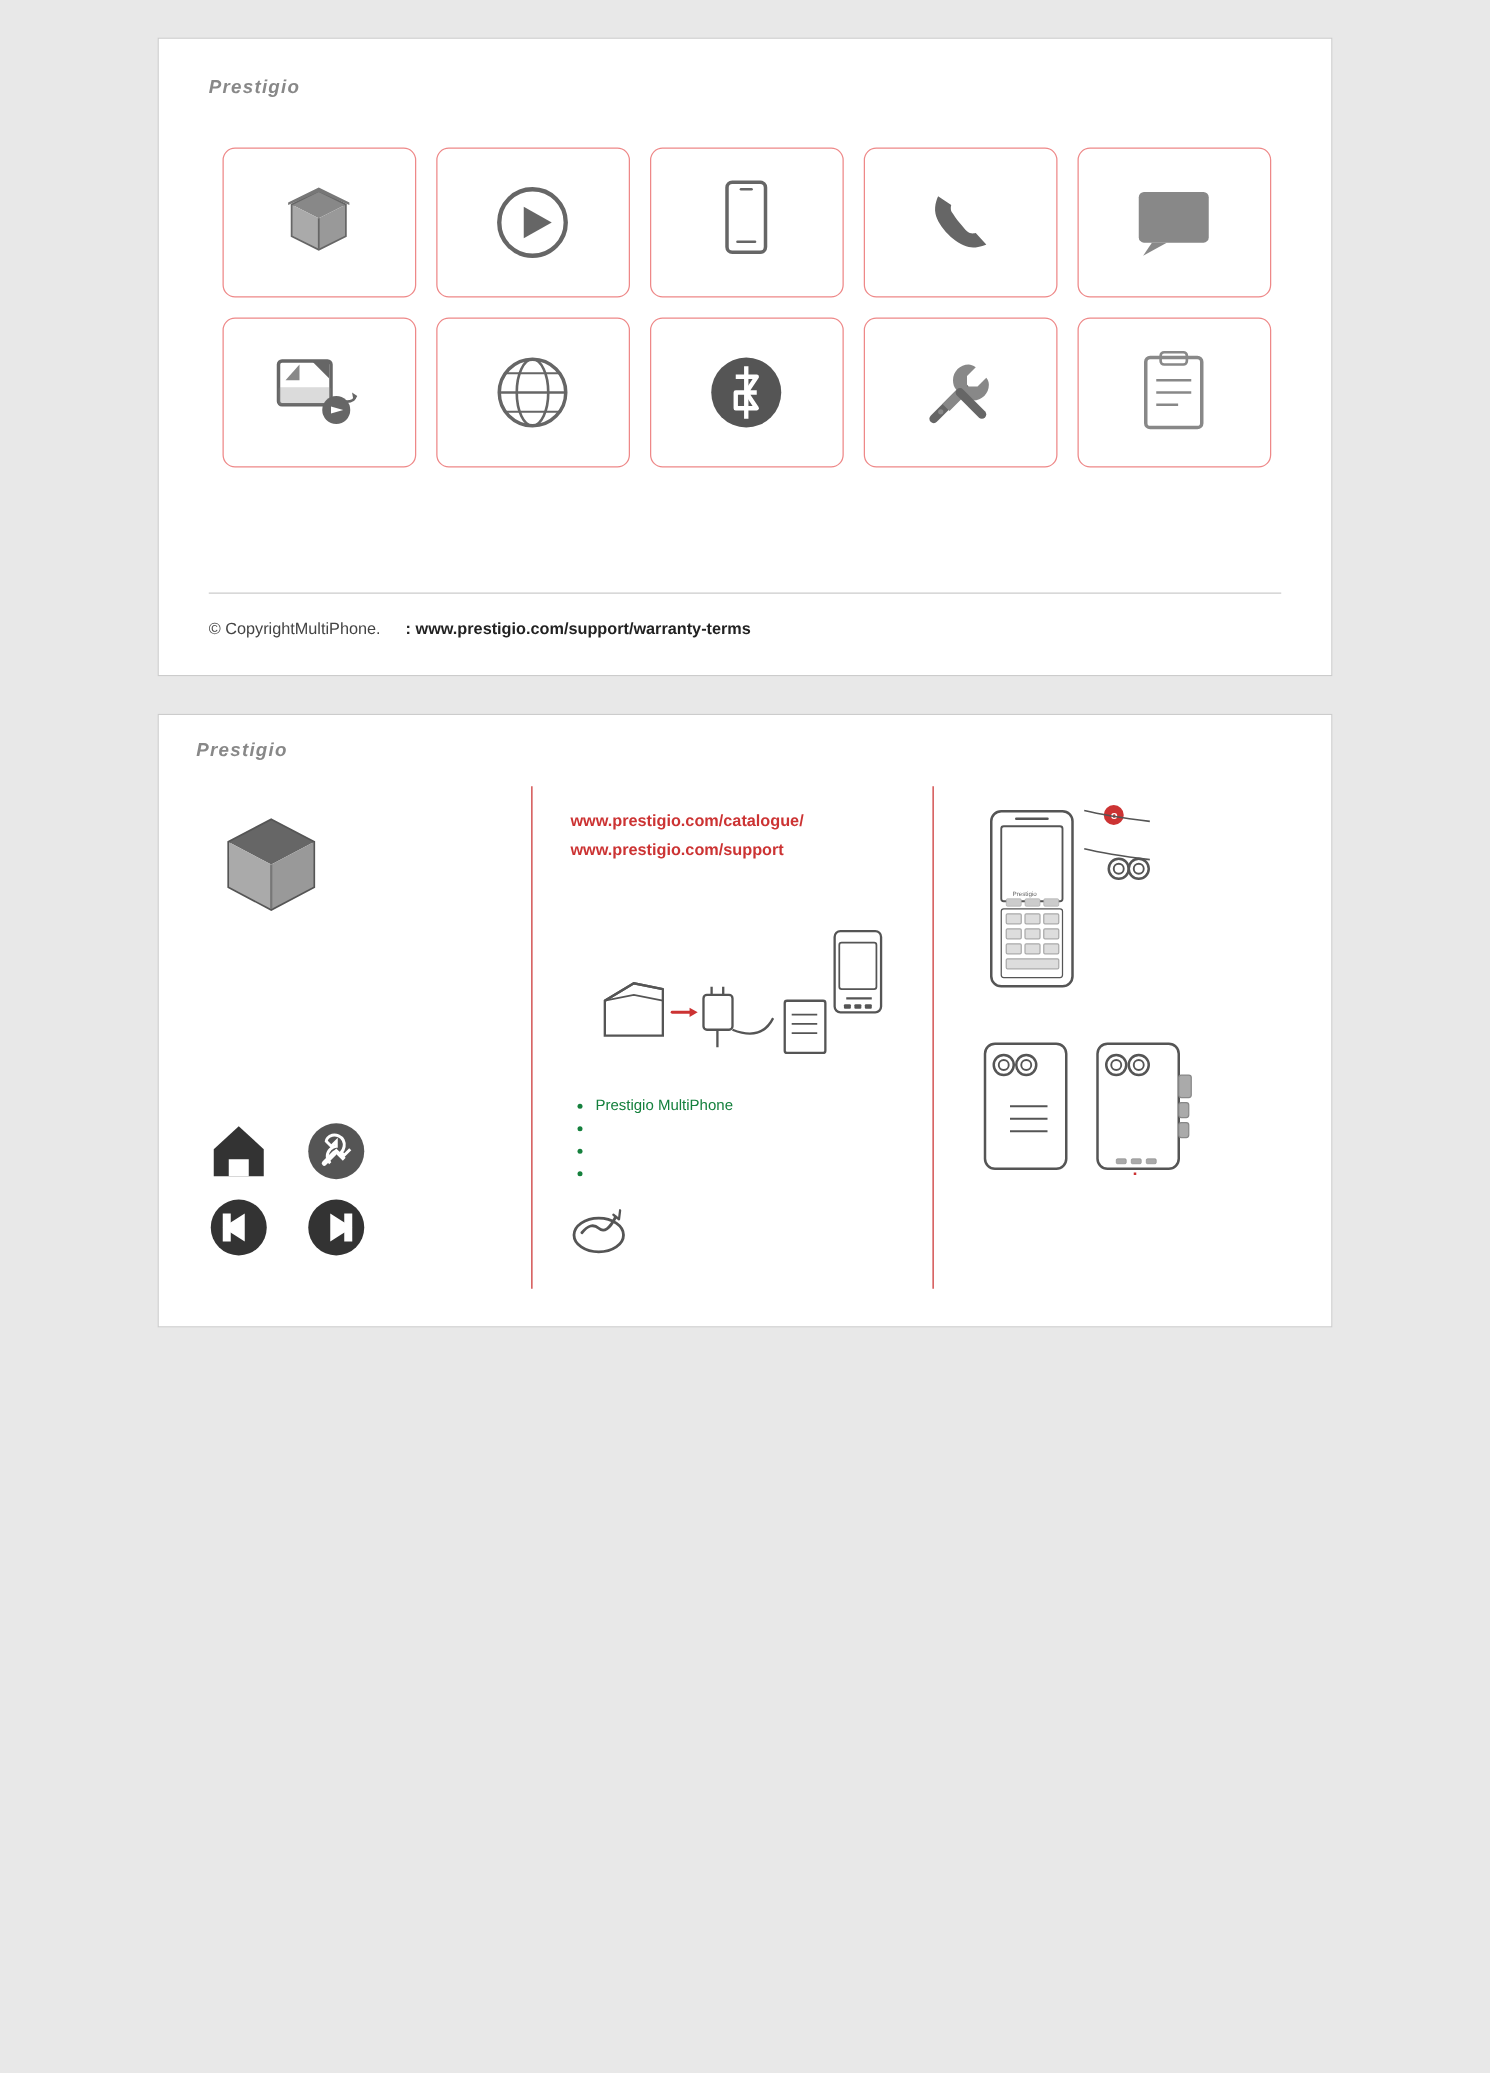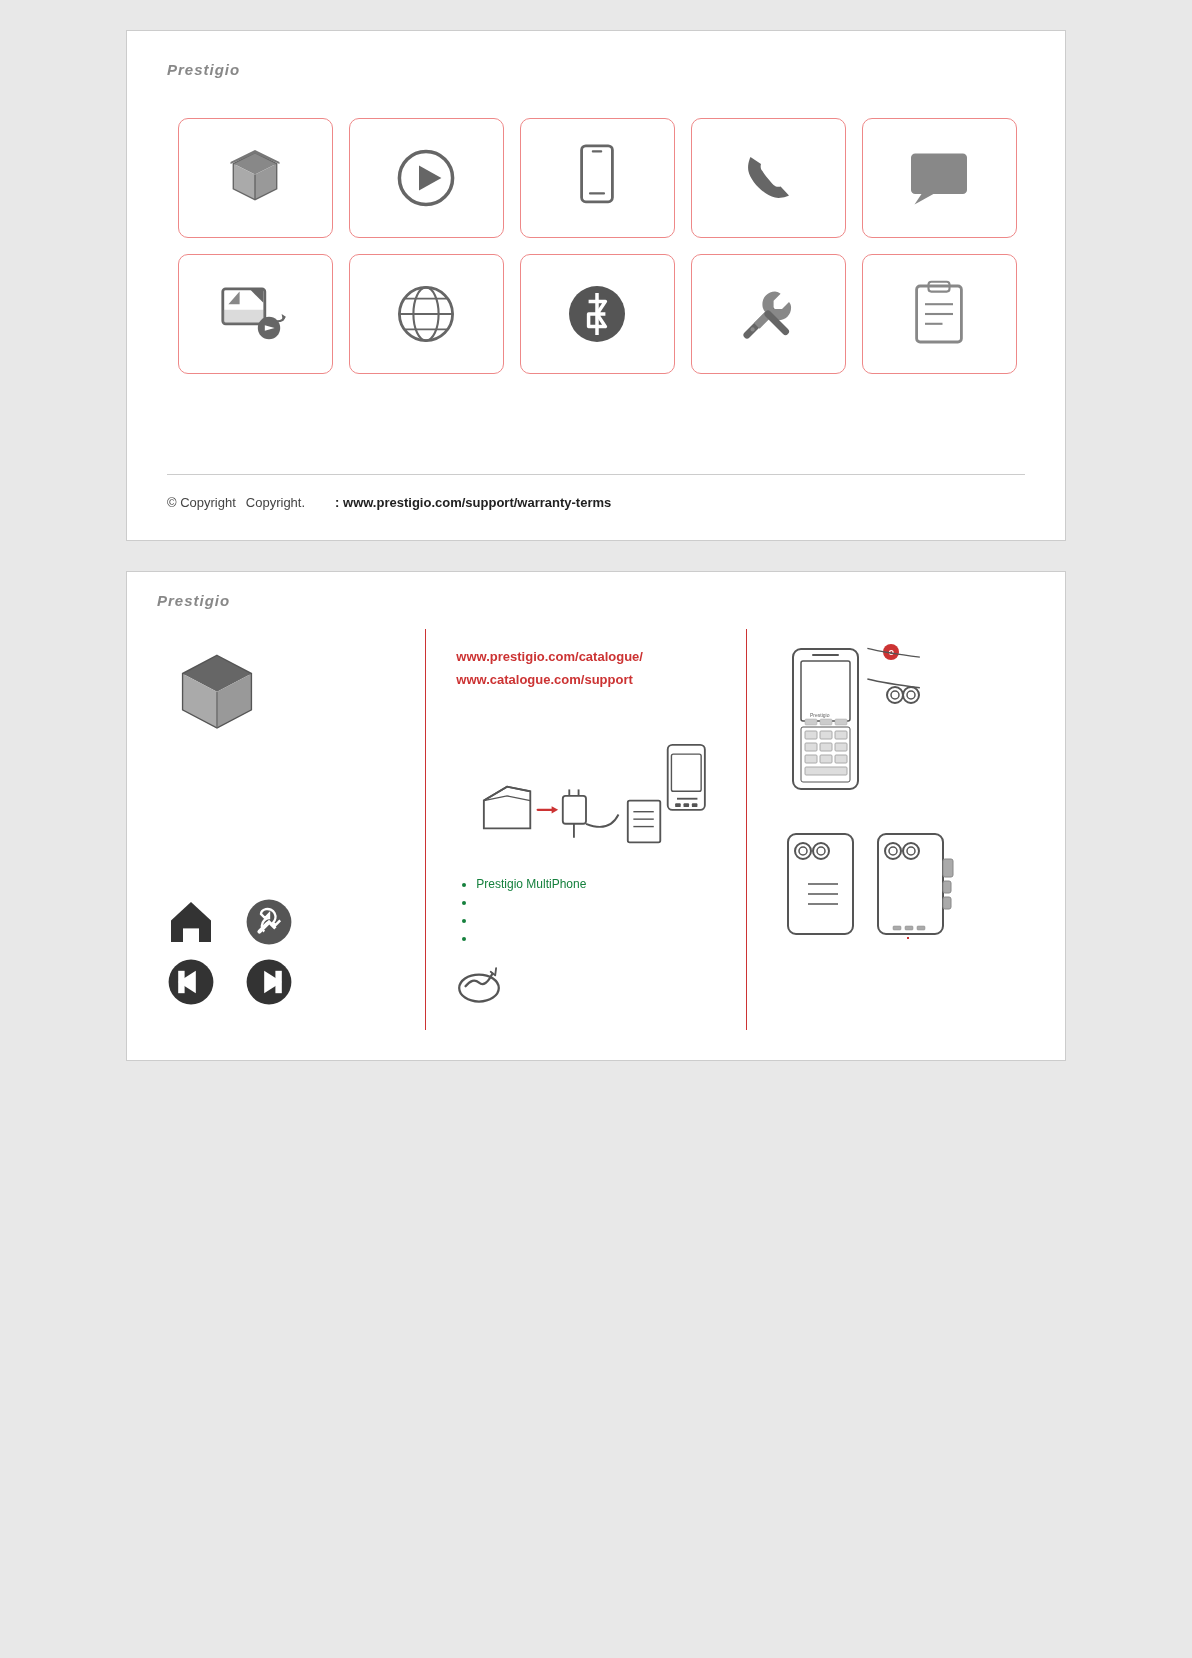--- a/index.html
+++ b/index.html
@@ -48,21 +48,20 @@
       height: 70px;
       fill: #666;
     }
 
     .page-footer {
       margin-top: 100px;
       padding-top: 20px;
       border-top: 1px solid #ccc;
       display: flex;
       align-items: center;
-      gap: 10px;
       font-size: 13px;
       color: #444;
     }
 
     .footer-link {
       color: #222;
       font-weight: bold;
       font-size: 13px;
       margin-left: 20px;
     }
@@ -279,21 +278,21 @@
           <line x1="20" y1="36" x2="60" y2="36" stroke="#888" stroke-width="3"></line>
           <line x1="20" y1="50" x2="60" y2="50" stroke="#888" stroke-width="3"></line>
           <line x1="20" y1="64" x2="45" y2="64" stroke="#888" stroke-width="3"></line>
         </svg>
       </div>
     </div>
   </div>
 
   <div class="page-footer">
     <span>© Copyright</span>
-    <span>Copyright.</span>
+    <span>MultiPhone.</span>
     <span class="footer-link">: www.prestigio.com/support/warranty-terms</span>
   </div>
 </div>
 
 <div class="page2">
   <div class="prestigio-logo">Prestigio</div>
 
   <div class="page2-body">
 
     <div class="page2-left">
@@ -344,21 +343,21 @@
               <polygon points="24,16 24,44 46,30" fill="white"></polygon>
               <rect x="38" y="16" width="8" height="28" fill="white"></rect>
             </svg>
           </div>
         </div>
       </div>
     </div>
 
     <div class="page2-center">
       <a class="center-link">www.prestigio.com/catalogue/</a>
-      <a class="center-link">www.catalogue.com/support</a>
+      <a class="center-link">www.prestigio.com/support</a>
 
       <div class="center-illustration">
         <svg viewBox="0 0 280 160" width="260" height="150">
 
           <path d="M30,100 L30,130 L80,130 L80,90 L55,85 Z" fill="none" stroke="#555" stroke-width="2"></path>
           <path d="M30,100 L55,85 L80,90" fill="none" stroke="#555" stroke-width="2"></path>
           <path d="M30,100 L55,95 L80,100" fill="none" stroke="#555" stroke-width="1.5"></path>
 
           <path d="M88,110 L105,110" stroke="#c33" stroke-width="2.5" stroke-linecap="round"></path>
           <polygon points="103,106 110,110 103,114" fill="#c33"></polygon>

